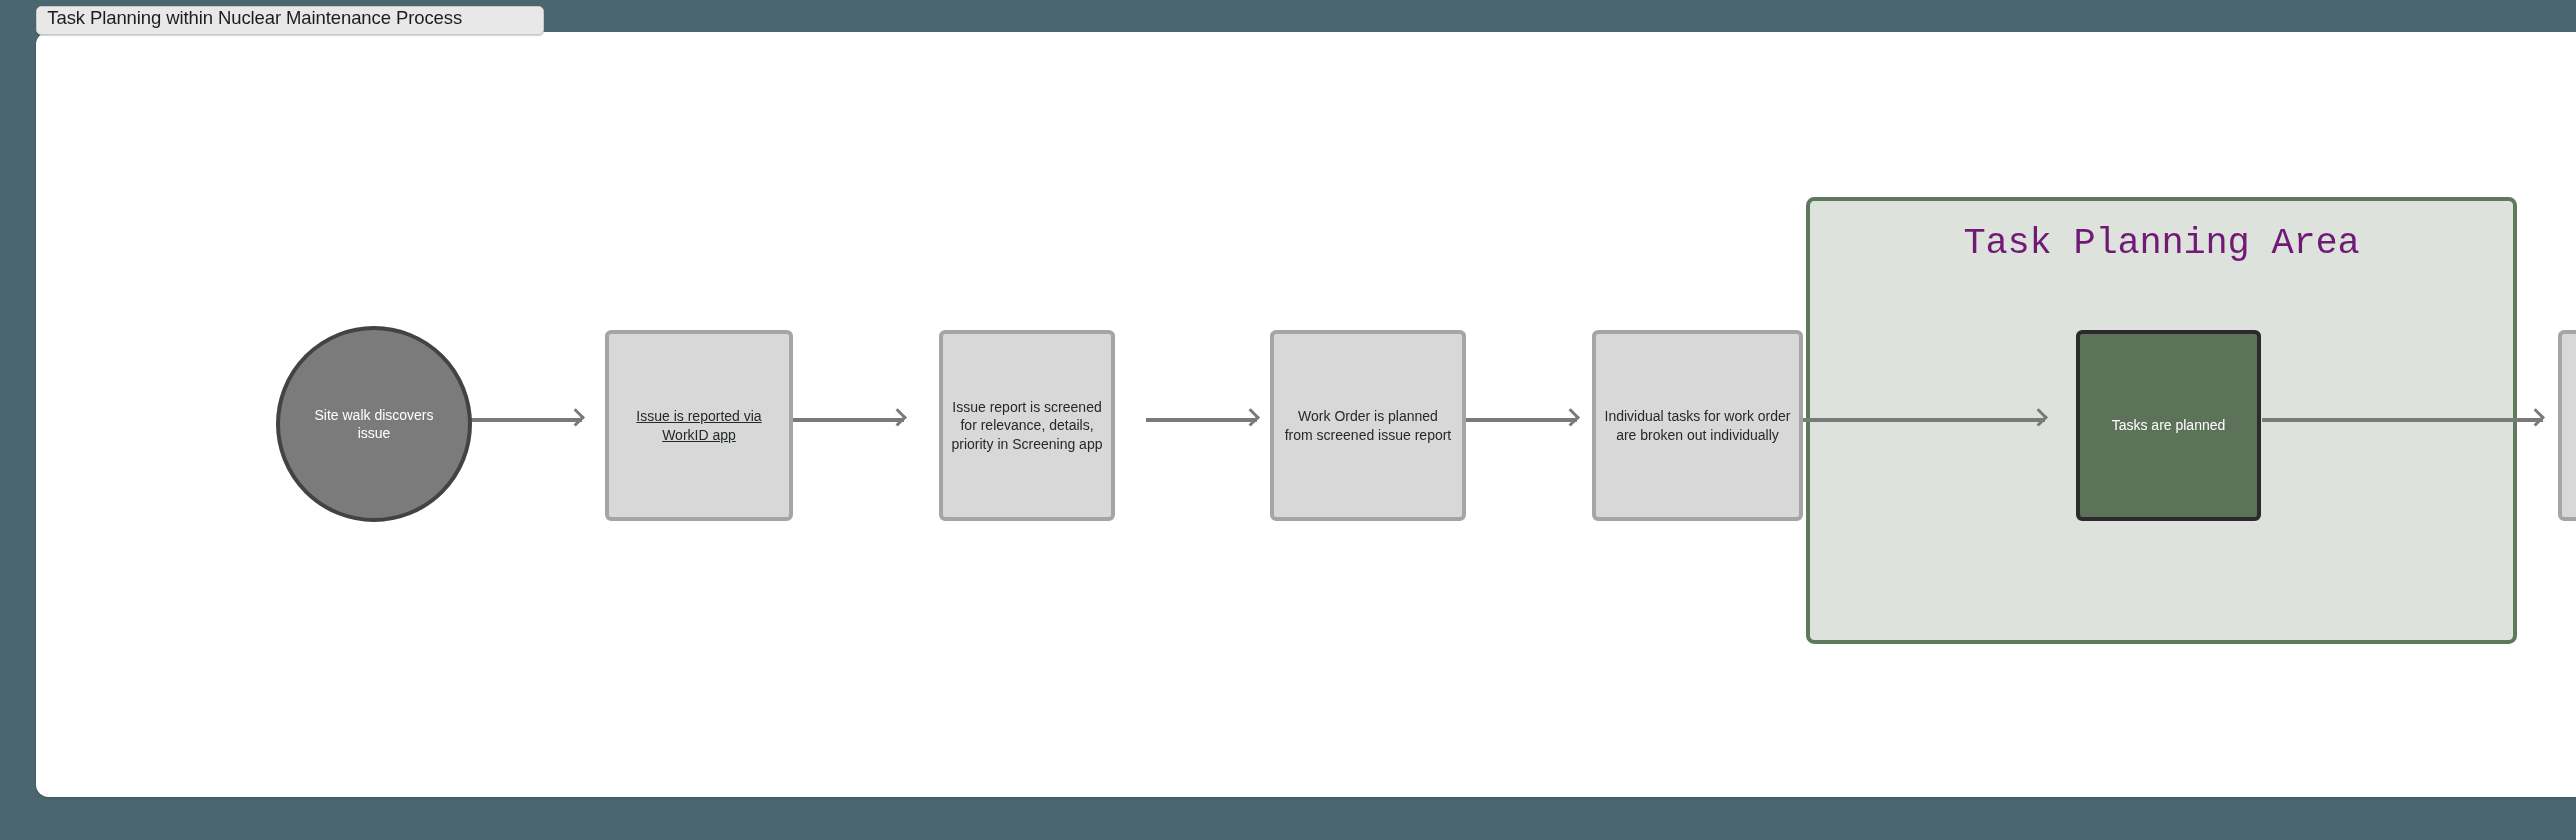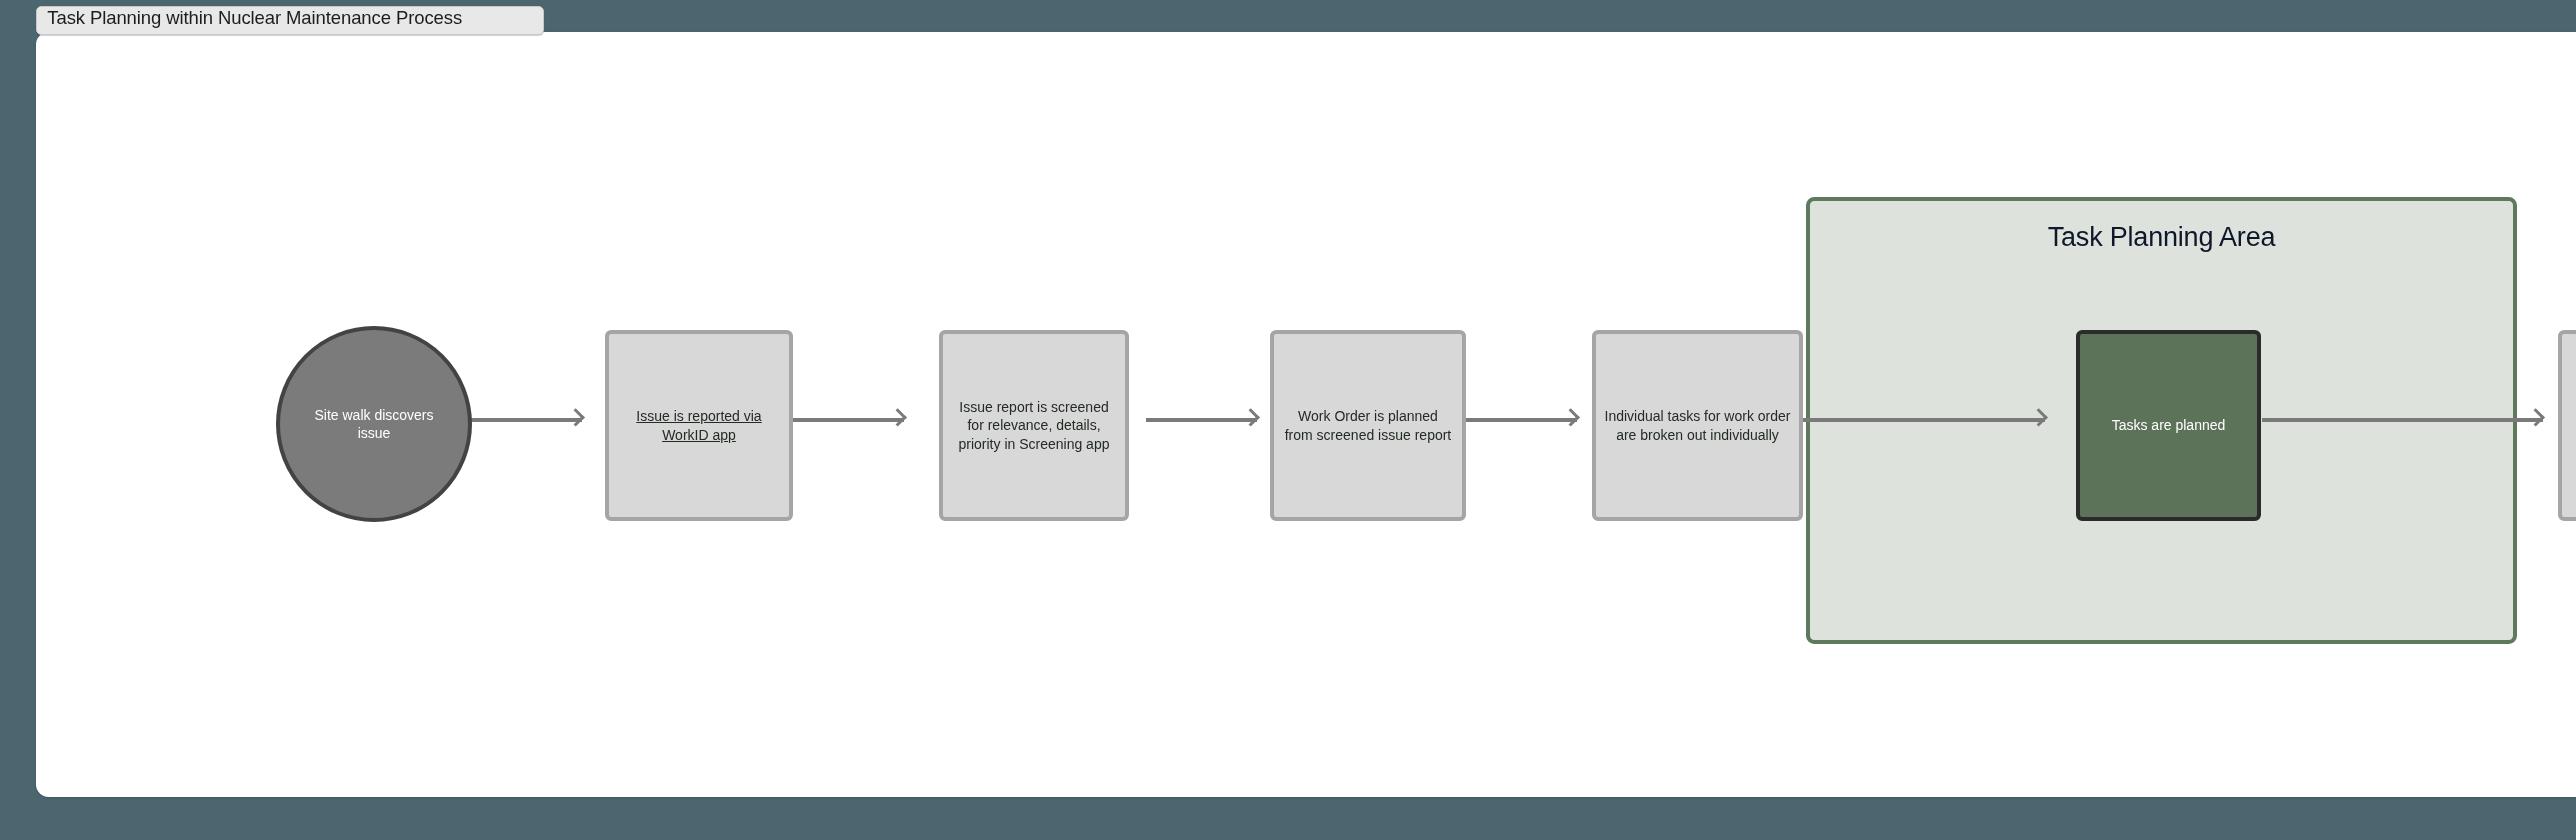--- a/index.html
+++ b/index.html
@@ -83,23 +83,24 @@
     position: absolute;
     background: #dde2dc;
     border: 4.6px solid #5d7a5d;
     border-radius: 8.2px;
   }
   #group-task-planning-title {
     position: absolute;
     left: 0; right: 0;
     top: 20.6px;
     text-align: center;
-    font-size: 27px;
-    color: #0f172a;
+    font-size: 37px;
+    color: #701a75;
     letter-spacing: -0.2px;
+    font-family: Liberation Mono, monospace;
   }
   
   .connector { position: absolute; }
   .connector-line {
     position: absolute;
     height: 3.6px;
     background: #7a7a7a;
     top: 0;
     left: 0;
   }
@@ -166,21 +167,21 @@
       </div>
 
       <div class="node node-circle" style="left:240px; top:294px; width:196px; height:196px;">
         <span>Site walk discovers issue</span>
       </div>
 
       <div class="node node-box" style="left:569px; top:298px; width:188px; height:191px;text-decoration:underline;">
         <span>Issue is reported via WorkID app</span>
       </div>
 
-      <div class="node node-box" style="left:903px; top:298px; width:190px; height:191px;">
+      <div class="node node-box" style="left:903px; top:298px; width:176px; height:191px;">
         <span>Issue report is screened for relevance, details, priority in Screening app</span>
       </div>
 
       <div class="node node-box" style="left:1234px; top:298px; width:196px; height:191px;">
         <span>Work Order is planned from screened issue report</span>
       </div>
 
       <div class="node node-box" style="left:1556px; top:298px; width:211px; height:191px;">
         <span>Individual tasks for work order are broken out individually</span>
       </div>

